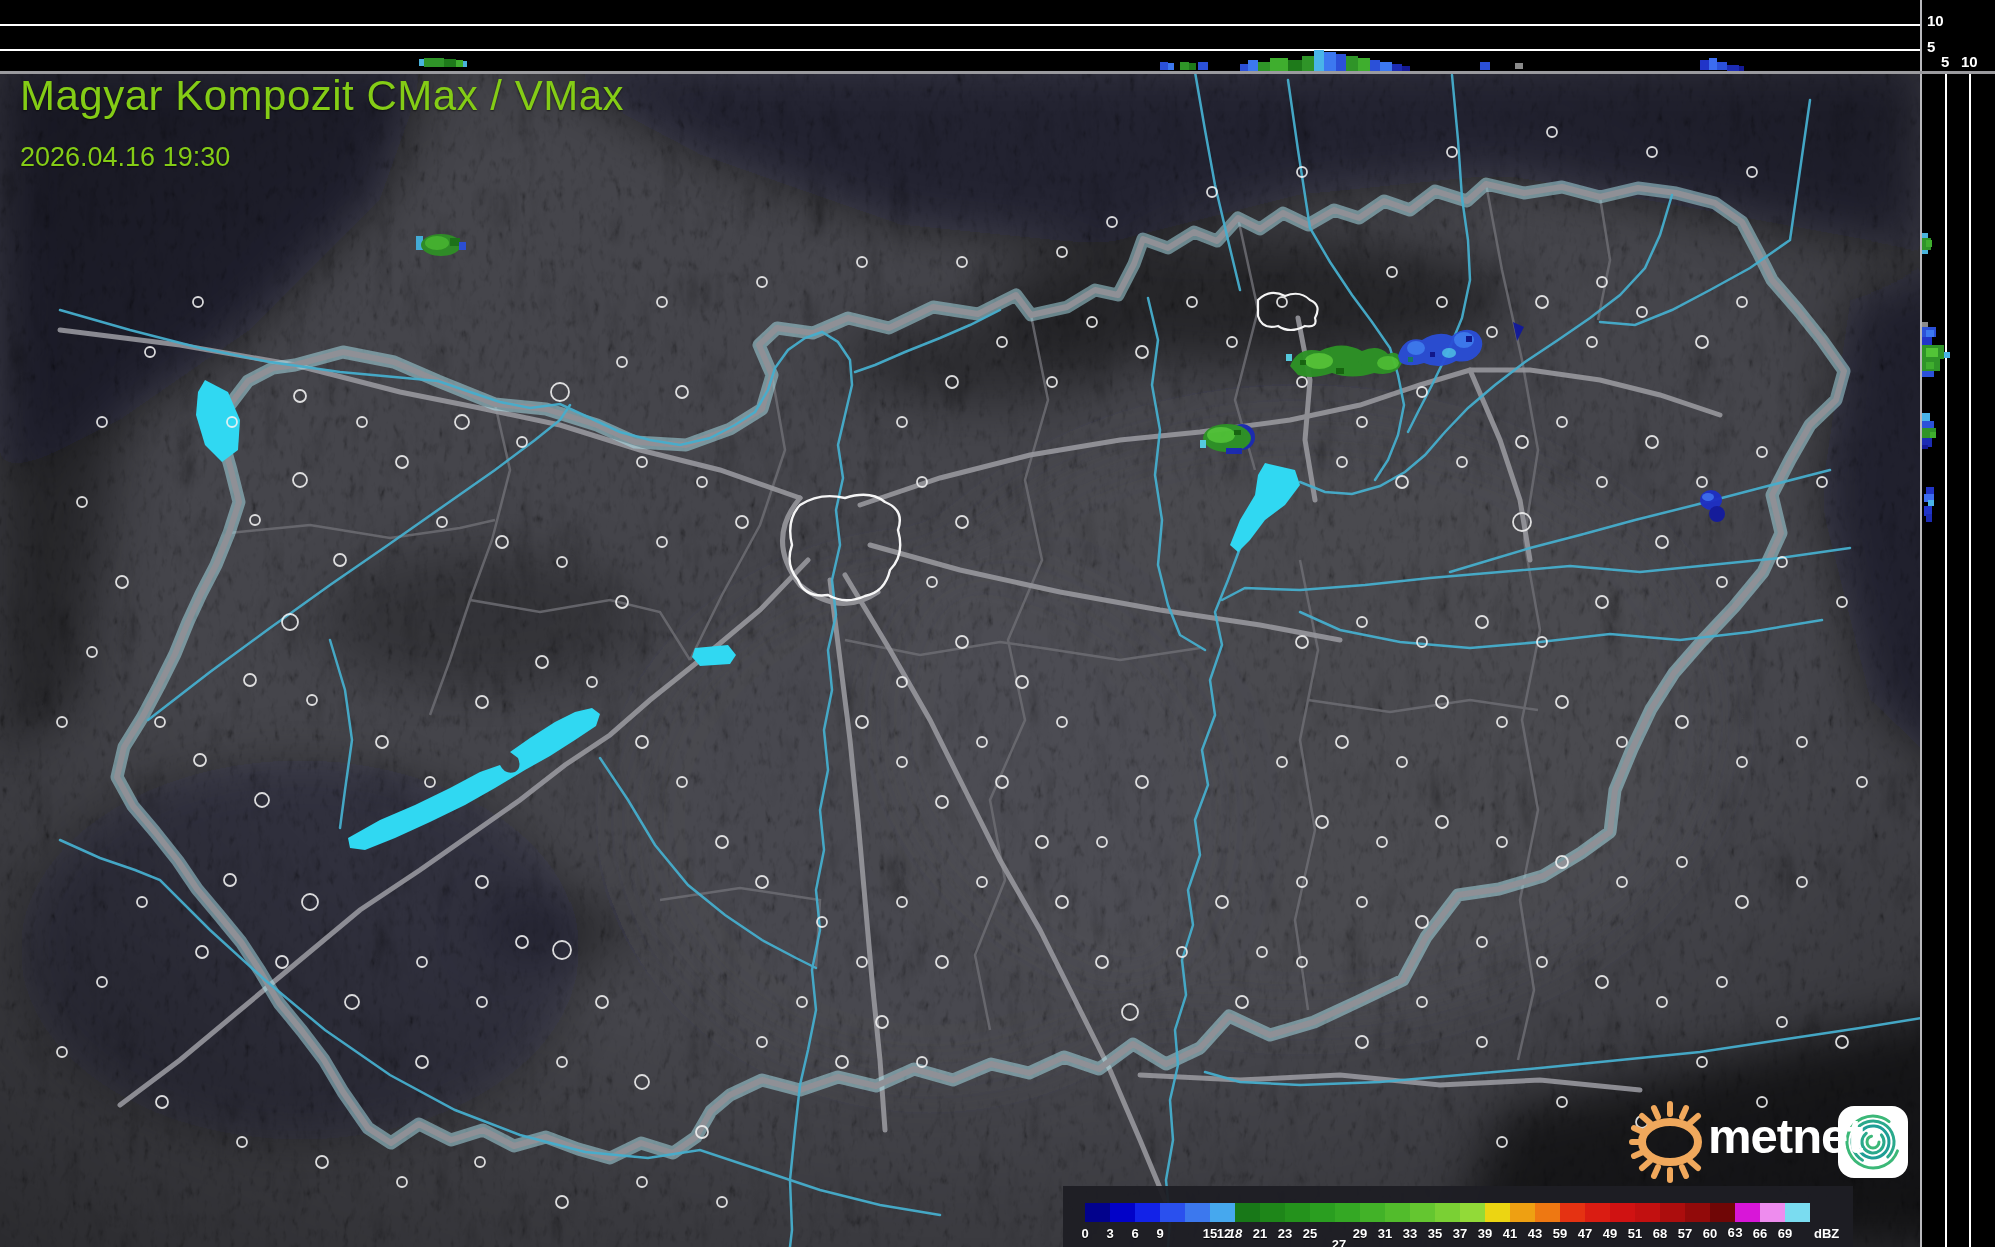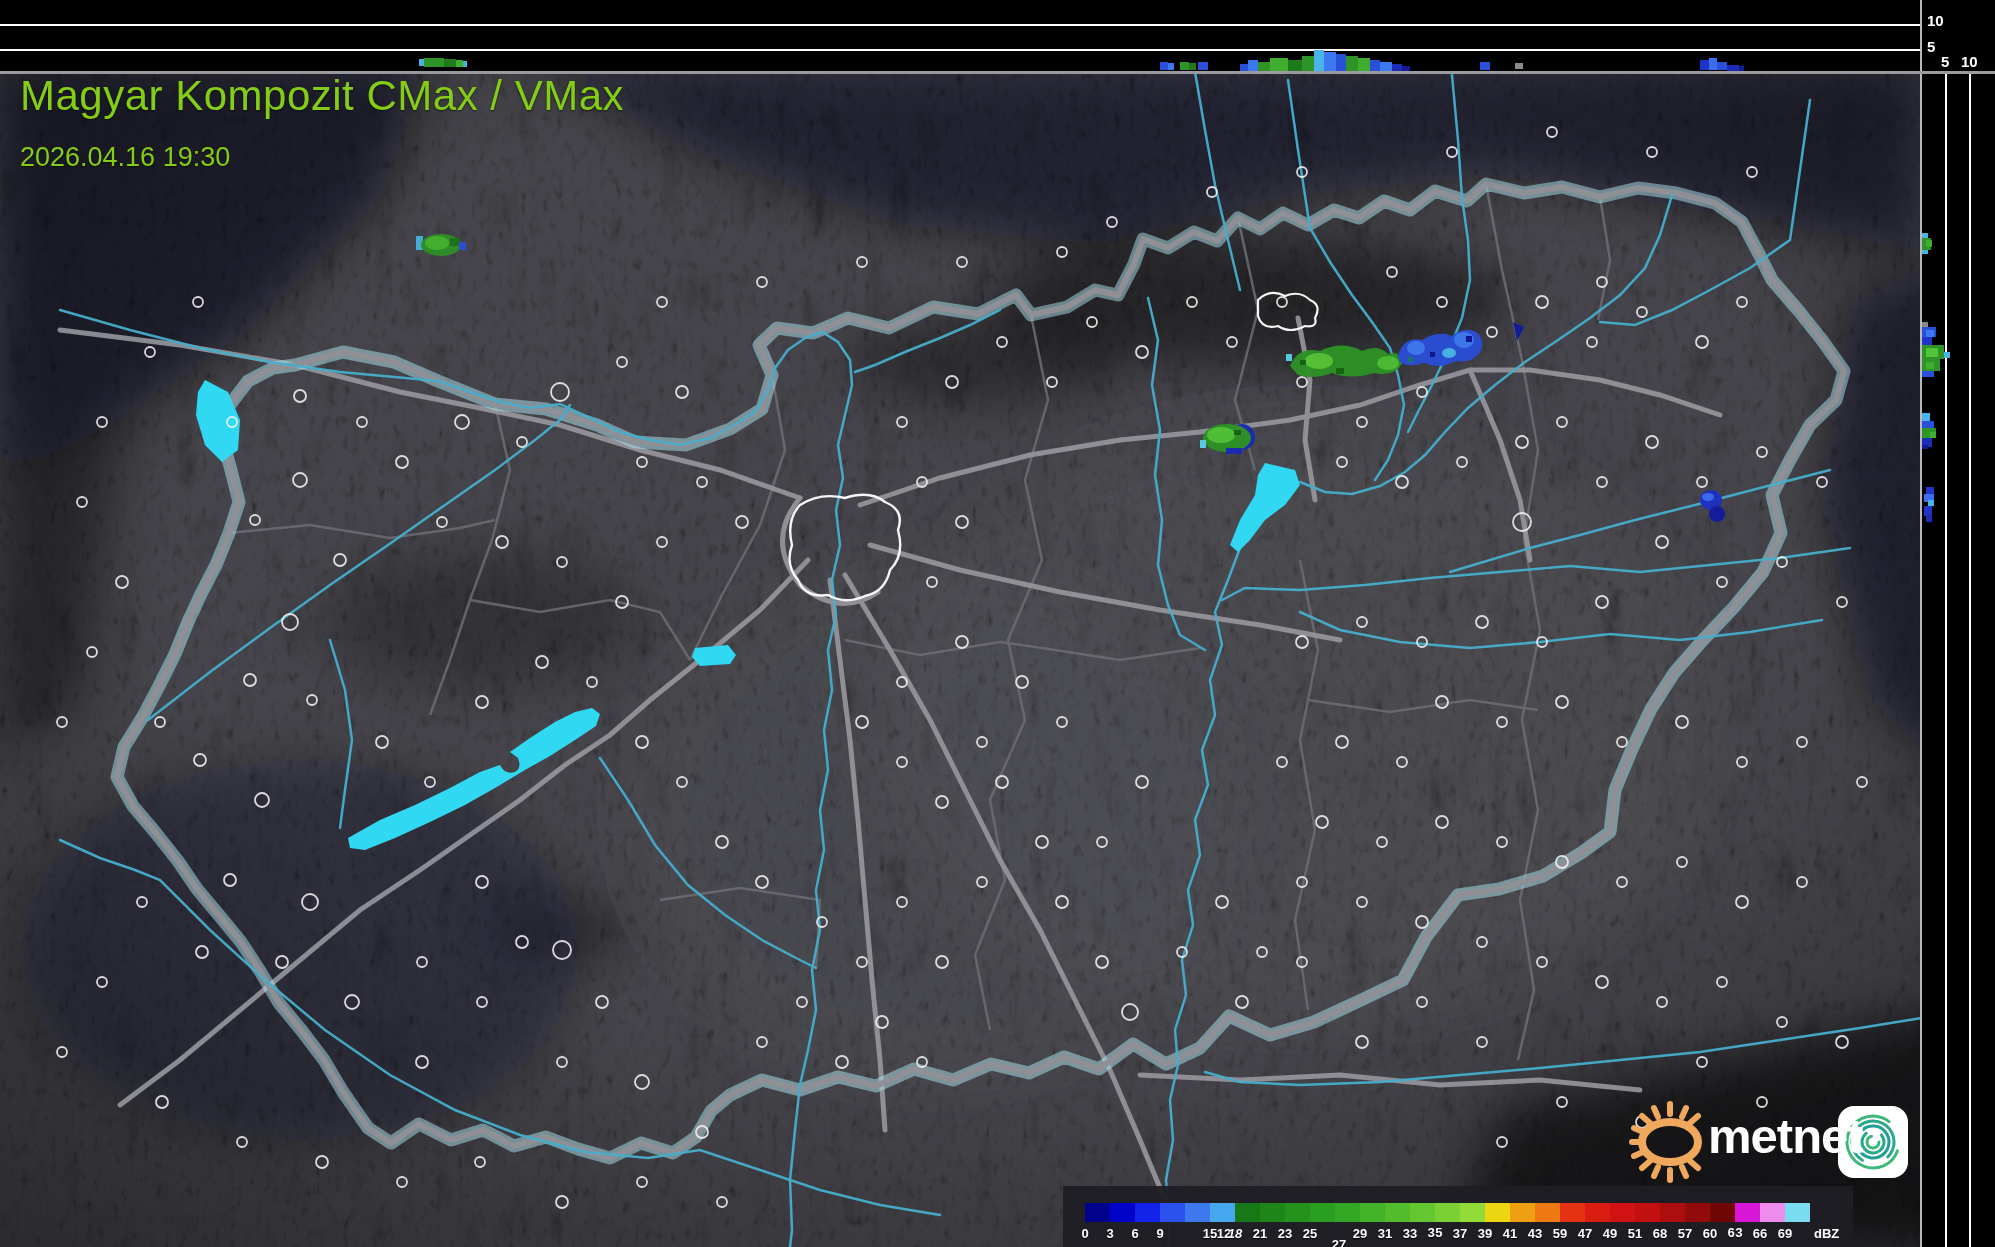--- a/index.html
+++ b/index.html
@@ -485,21 +485,21 @@
       <div class="tick" style="left: 247px;">25</div>
       <div class="seg" style="left: 272px; background: rgb(52, 168, 36);"></div>
       <div class="tick" style="left: 276px; margin-top: 11px;">27</div>
       <div class="seg" style="left: 297px; background: rgb(66, 178, 40);"></div>
       <div class="tick" style="left: 297px;">29</div>
       <div class="seg" style="left: 322px; background: rgb(82, 188, 44);"></div>
       <div class="tick" style="left: 322px;">31</div>
       <div class="seg" style="left: 347px; background: rgb(100, 198, 48);"></div>
       <div class="tick" style="left: 347px;">33</div>
       <div class="seg" style="left: 372px; background: rgb(122, 208, 52);"></div>
-      <div class="tick" style="left: 372px; font-family: Liberation Mono, monospace;">35</div>
+      <div class="tick" style="left: 372px;">35</div>
       <div class="seg" style="left: 397px; background: rgb(146, 218, 56);"></div>
       <div class="tick" style="left: 397px;">37</div>
       <div class="seg" style="left: 422px; background: rgb(236, 213, 18);"></div>
       <div class="tick" style="left: 422px;">39</div>
       <div class="seg" style="left: 447px; background: rgb(238, 160, 18);"></div>
       <div class="tick" style="left: 447px;">41</div>
       <div class="seg" style="left: 472px; background: rgb(238, 120, 18);"></div>
       <div class="tick" style="left: 472px;">43</div>
       <div class="seg" style="left: 497px; background: rgb(229, 50, 18);"></div>
       <div class="tick" style="left: 497px;">59</div>

